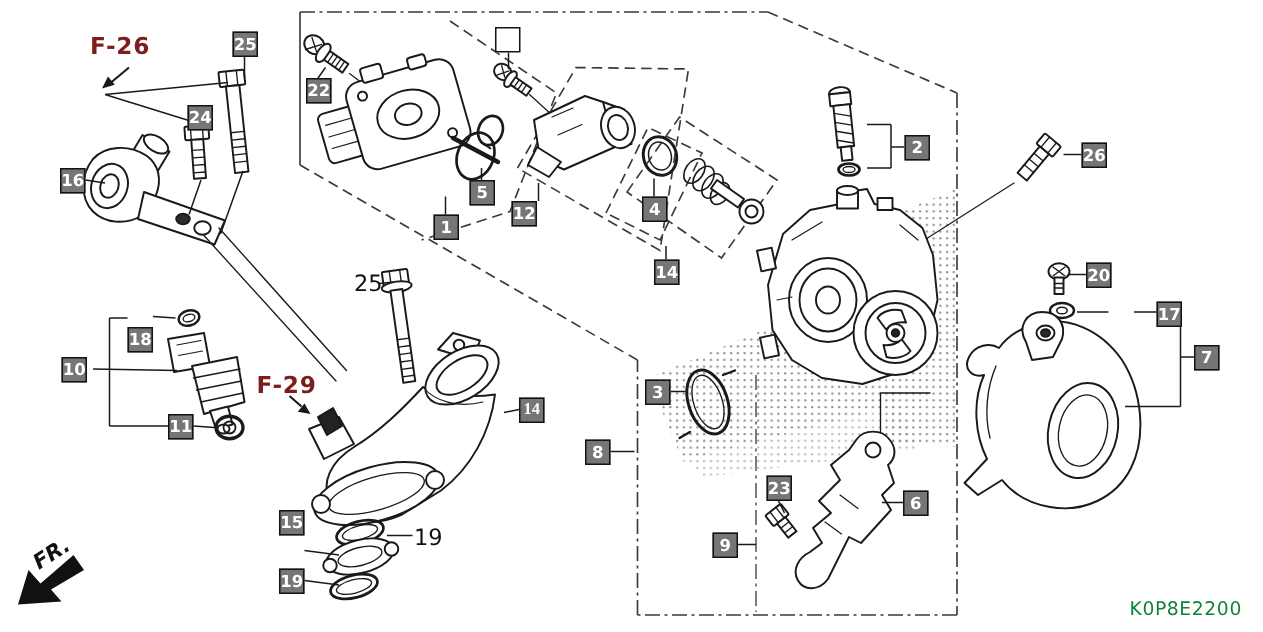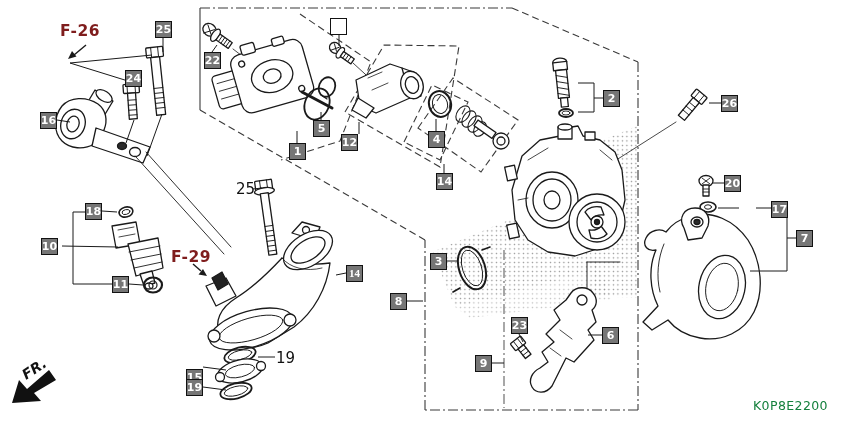--- a/index.html
+++ b/index.html
@@ -358,22 +358,22 @@
     <div class="badge" style="left: 721px; top: 95px;">26</div>
     <div class="badge" style="left: 724px; top: 175px;">20</div>
     <div class="badge" style="left: 739px; top: 201px; margin-left: 32px;">17</div>
     <div class="badge" style="left: 796px; top: 230px;">7</div>
     <div class="badge" style="left: 602px; top: 327px;">6</div>
     <div class="badge" style="left: 511px; top: 317px;">23</div>
     <div class="badge" style="left: 475px; top: 355px;">9</div>
     <div class="badge" style="left: 430px; top: 253px;">3</div>
     <div class="badge" style="left: 390px; top: 293px;">8</div>
     <div class="badge" style="left: 41px; top: 238px;">10</div>
-    <div class="badge" style="left: 85px; top: 203px;">18</div>
+    <div class="badge" style="left: 85px; top: 218px;">18</div>
     <div class="badge" style="left: 112px; top: 276px;">11</div>
     <div class="badge" style="left: 346px; top: 265px; font-family: Liberation Serif, serif;">14</div>
-    <div class="badge" style="left: 186px; top: 369px; text-align: right;">15</div>
+    <div class="badge" style="left: 186px; top: 340px; text-align: right;">15</div>
     <div class="badge" style="left: 186px; top: 379px;">19</div>
     <div class="plain-label" style="left: 236px; top: 182px;">25</div>
     <div class="plain-label" style="left: 276px; top: 351px;">19</div>
     <div class="ref-label" style="left: 60px; top: 24px;">F-26</div>
     <div class="ref-label" style="left: 171px; top: 250px;">F-29</div>
   </div>
 
 </body></html>

